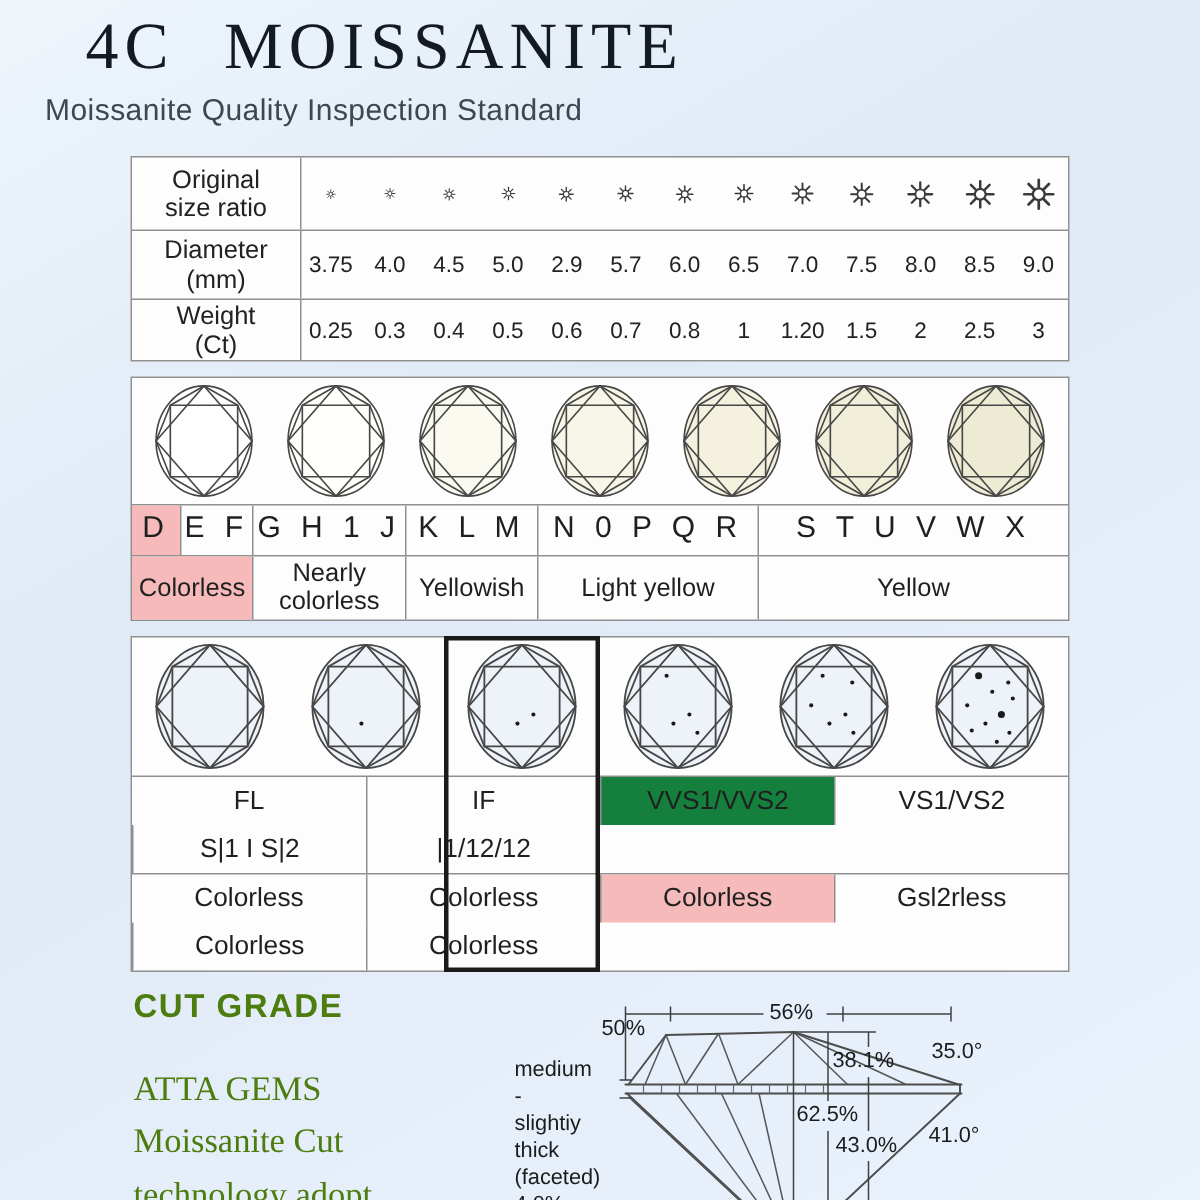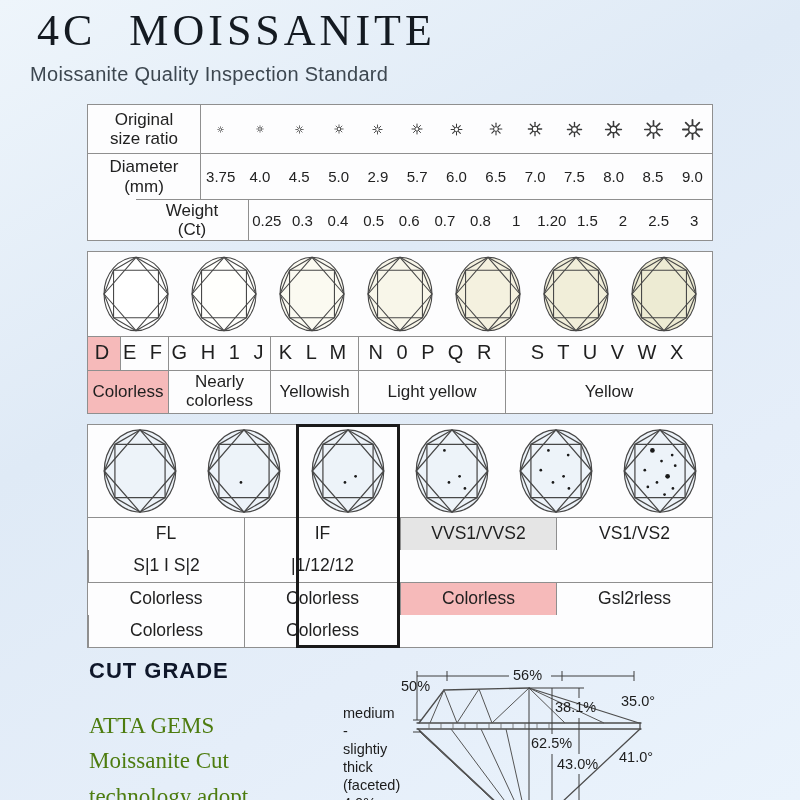--- a/index.html
+++ b/index.html
@@ -3,32 +3,32 @@
 <meta charset="utf-8">
 <style>
   html,body{margin:0;padding:0;}
   body{
     width:800px;height:800px;overflow:hidden;
     background:linear-gradient(150deg,#eef5fb 0%,#dfeaf6 38%,#e5eef9 70%,#eaf3fc 100%);
     font-family:"Liberation Sans",sans-serif;color:#222;
   }
   .title{
     font-family:"Liberation Serif",serif;font-size:44px;font-weight:500;color:#141a21;
-    letter-spacing:4px;word-spacing:18px;margin:8px 0 0 37px;line-height:1.05;
+    letter-spacing:4px;word-spacing:18px;margin:8px 0 0 57px;line-height:1.05;
   }
   .subtitle{font-size:20px;color:#3d4750;margin:9px 0 0 30px;letter-spacing:.3px;}
   .content{width:626px;margin:18px 0 0 87px;box-sizing:border-box;}
   .panel{background:#fdfdfe;border:1px solid #8f8f8f;box-sizing:border-box;}
 
   
   .size-row{display:grid;grid-template-columns:113px repeat(13,1fr);align-items:center;}
   .size-row + .size-row{border-top:1px solid #8f8f8f;}
   .size-row:nth-child(1){height:48px;}
   .size-row:nth-child(2){height:45px;}
-  .size-row:nth-child(3){height:40px;margin-left:48px;}
+  .size-row:nth-child(3){height:40px;}
   .rlabel{
     border-right:1px solid #8f8f8f;text-align:center;font-size:17px;line-height:1.15;
     height:100%;display:flex;align-items:center;justify-content:center;padding:0 20px;box-sizing:border-box;
   }
   .size-cell{text-align:center;font-size:15px;}
   .gem-cell{display:flex;align-items:center;justify-content:center;}
 
   
   .panel2{margin-top:10px;}
   .diamond-row{display:flex;justify-content:space-around;align-items:center;height:84px;border-bottom:1px solid #8f8f8f;padding:0 4px;}
@@ -55,21 +55,21 @@
     border-left:1px solid #8f8f8f;display:flex;align-items:center;justify-content:center;
   }
   .clarity-grades .ccell:first-child,.clarity-quality .ccell:first-child{border-left:none;}
   .vvs-box{
     position:absolute;left:calc(100%/3);top:-1px;width:calc(100%/6);height:calc(100% + 2px);
     border:3px solid #1a1a1a;box-sizing:border-box;pointer-events:none;
   }
 
   
   .cut-section{position:relative;height:212px;margin-top:10px;}
-  .cut-heading{font-size:22px;font-weight:bold;letter-spacing:1px;color:#0f172a;margin:8px 0 0 2px;}
+  .cut-heading{font-size:22px;font-weight:bold;letter-spacing:1px;color:#4d7c0f;margin:8px 0 0 2px;}
   .cut-desc{font-size:23px;line-height:1.55;color:#4d7c0f;margin:24px 0 0 2px;width:235px;white-space:pre-line;font-family:Liberation Serif, serif;}
   .diagram{position:absolute;left:242px;top:0;width:384px;height:212px;}
   .diagram svg{position:absolute;left:0;top:0;}
   .dlabel{position:absolute;font-size:14.5px;color:#1c1c1c;white-space:pre;line-height:1.2;}
   .lb-tablewidth{left:72px;top:20px;}
   .lb-table{left:184px;top:9px;}
   .lb-crownh{left:226px;top:41px;}
   .lb-crowna{left:292px;top:35px;}
   .lb-depth{left:202px;top:77px;}
   .lb-pavd{left:228px;top:98px;}
@@ -441,21 +441,21 @@
             <circle cx="30" cy="56" r="1.8" fill="#1a1a1a"></circle>
             <circle cx="56" cy="88" r="1.8" fill="#1a1a1a"></circle>
             <circle cx="70" cy="50" r="1.8" fill="#1a1a1a"></circle>
             <circle cx="34" cy="78" r="1.8" fill="#1a1a1a"></circle>
             <circle cx="52" cy="44" r="1.8" fill="#1a1a1a"></circle>
           </svg>
         </div>
       <div class="clarity-grades">
           <div class="ccell">FL</div>
           <div class="ccell">IF</div>
-          <div class="ccell" style="background: #e5e5e5; text-align: center;">VVS1/VVS2</div>
+          <div class="ccell" style="background: #15803d; text-align: center;">VVS1/VVS2</div>
           <div class="ccell">VS1/VS2</div>
           <div class="ccell">S|1 I S|2</div>
           <div class="ccell">|1/12/12</div>
         </div>
       <div class="clarity-quality">
           <div class="ccell">Colorless</div>
           <div class="ccell">Colorless</div>
           <div class="ccell" style="background: rgb(246, 186, 186);">Colorless</div>
           <div class="ccell">Gsl2rless</div>
           <div class="ccell">Colorless</div>

